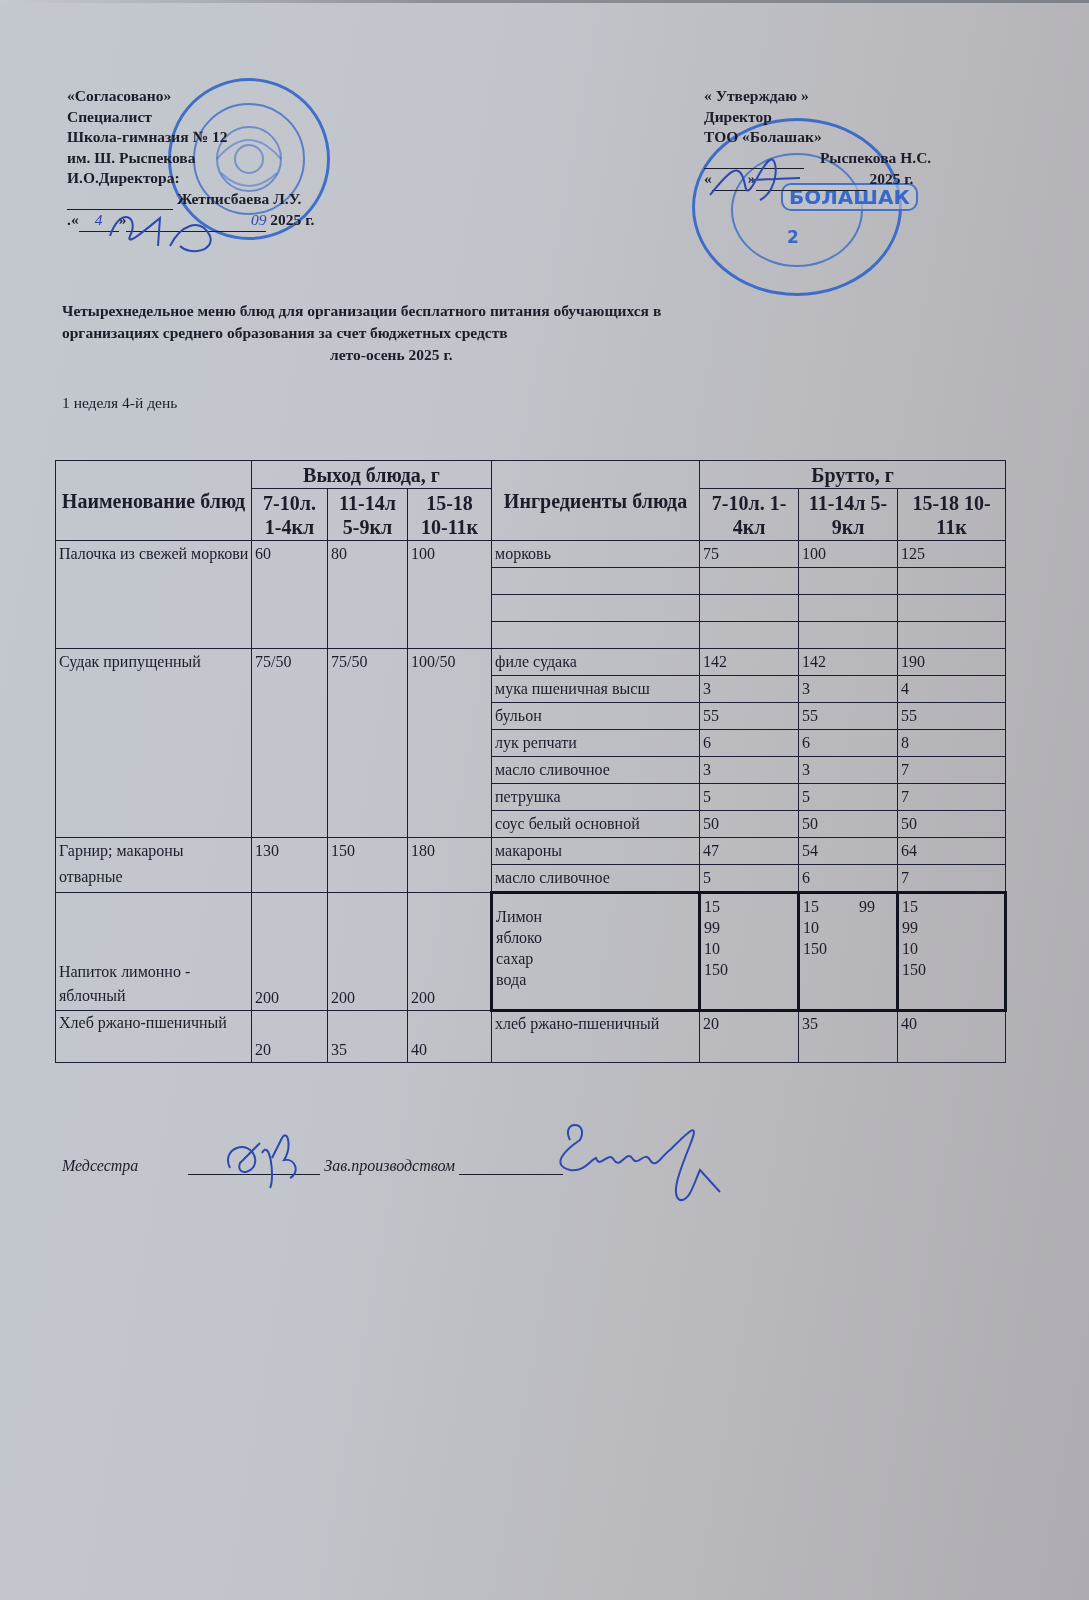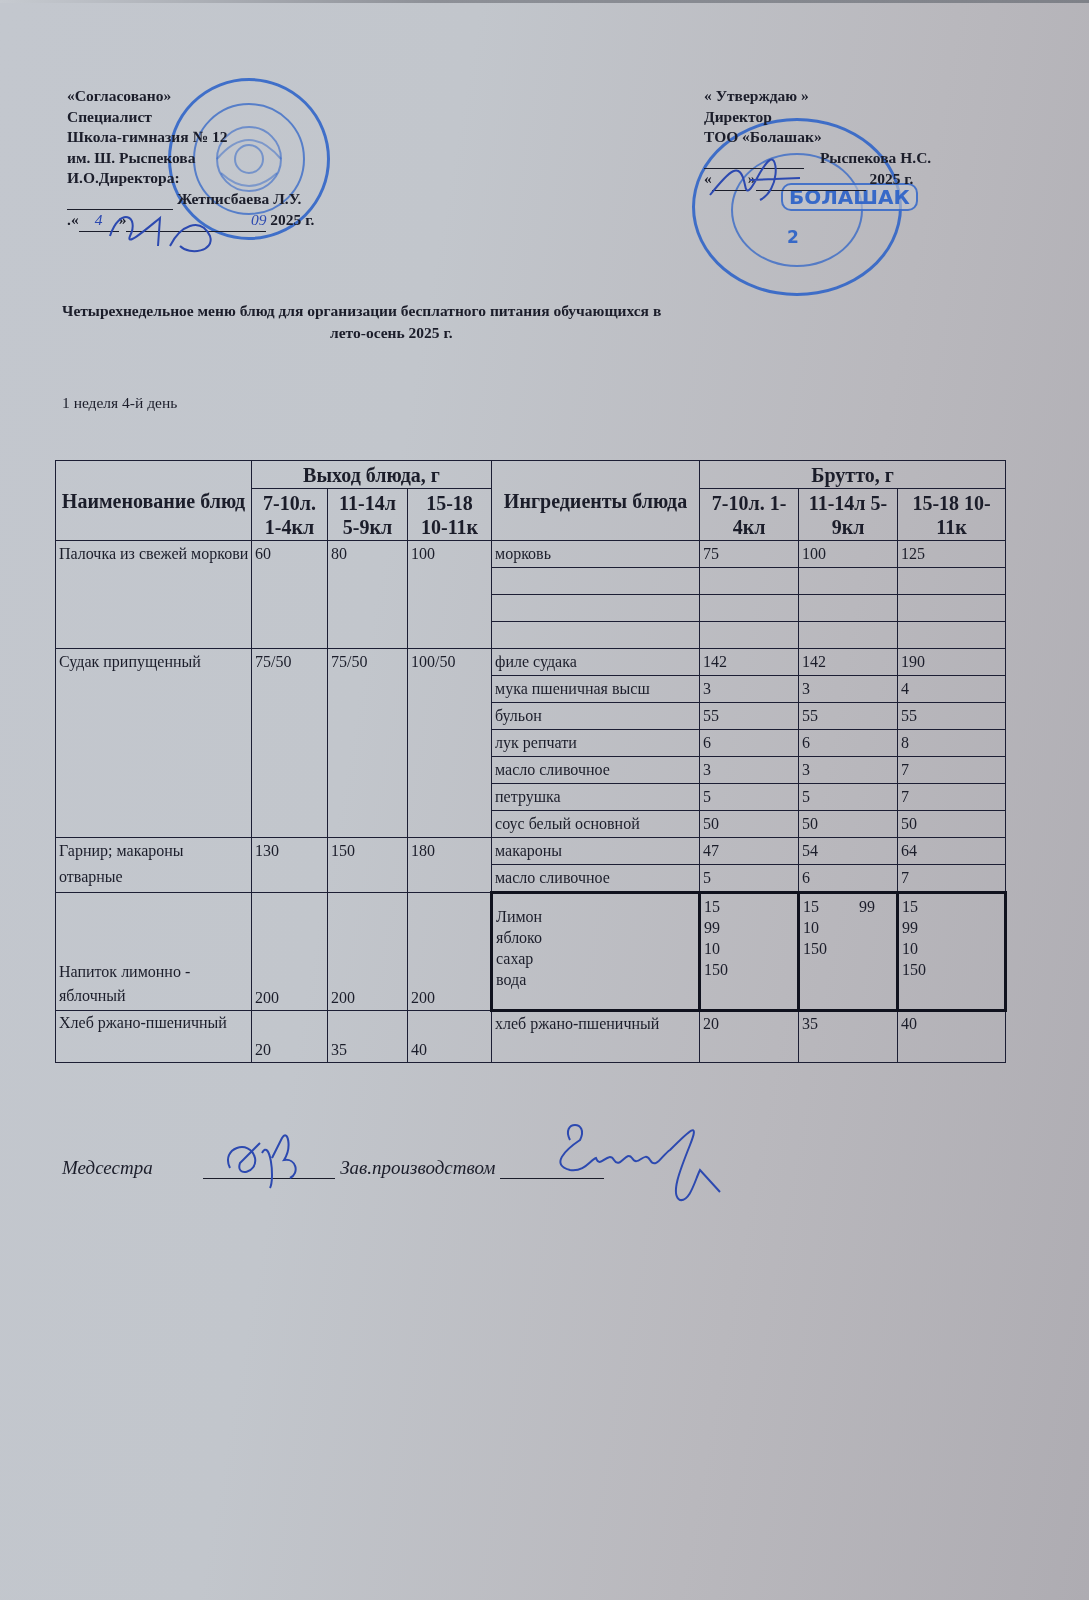--- a/index.html
+++ b/index.html
@@ -30,21 +30,21 @@
   }
   table.menu td, table.menu th { border: 1.5px solid #1c1e34; padding: 0 3px; vertical-align: top; overflow: hidden; }
   table.menu th { font-weight: bold; text-align: center; vertical-align: middle; line-height: 24px; font-size: 20px; }
   table.menu td.num { text-align: left; }
   table.menu td.name { line-height: 24px; }
   table.menu tr.ing td { height: 26px; line-height: 26px; white-space: nowrap; }
   .thick { border: 3px solid #10121e !important; }
   .bottom { vertical-align: bottom !important; }
   .multi { line-height: 21px; padding-top: 2px !important; }
 
-  .sign { position: absolute; left: 62px; top: 1156px; font-style: italic; font-size: 19px; white-space: nowrap; }
+  .sign { position: absolute; left: 62px; top: 1156px; font-style: italic; font-size: 16px; white-space: nowrap; }
   .sign .line { display: inline-block; border-bottom: 1px solid #1b1d2a; vertical-align: bottom; }
   .sig-svg { position: absolute; pointer-events: none; }
 </style>
 </head>
 <body>
 
 <div class="top-edge"></div>
 
 <div class="stamp" style="left:168px; top:78px; width:156px; height:156px;">
   <div class="stamp-inner" style="left:22px; top:22px; width:108px; height:108px;"></div>
@@ -94,20 +94,21 @@
 
 <svg class="sig-svg" style="left:80px; top:196px;" width="160" height="70">
   <path d="M30 40 C40 10 60 20 50 40 C45 52 70 30 80 22 L78 50 M90 50 C100 30 120 20 130 40 C135 55 110 60 100 50" fill="none" stroke="#2c49b0" stroke-width="2"></path>
 </svg>
 <svg class="sig-svg" style="left:700px; top:150px;" width="120" height="70">
   <path d="M10 45 C30 20 40 10 45 35 C48 55 60 15 70 10 C78 5 80 40 60 50 M50 30 L100 28" fill="none" stroke="#2c49b0" stroke-width="2"></path>
 </svg>
 
 <div class="title">
   <div>Четырехнедельное меню блюд для организации бесплатного питания обучающихся в</div>
+  <div>организациях среднего образования за счет бюджетных средств</div>
   <div class="l3">лето-осень 2025 г.</div>
 </div>
 <div class="day-label">1 неделя 4-й день</div>
 
 <table class="menu">
   <colgroup>
     <col style="width:196px">
       <col style="width:76px">
       <col style="width:80px">
       <col style="width:84px">

